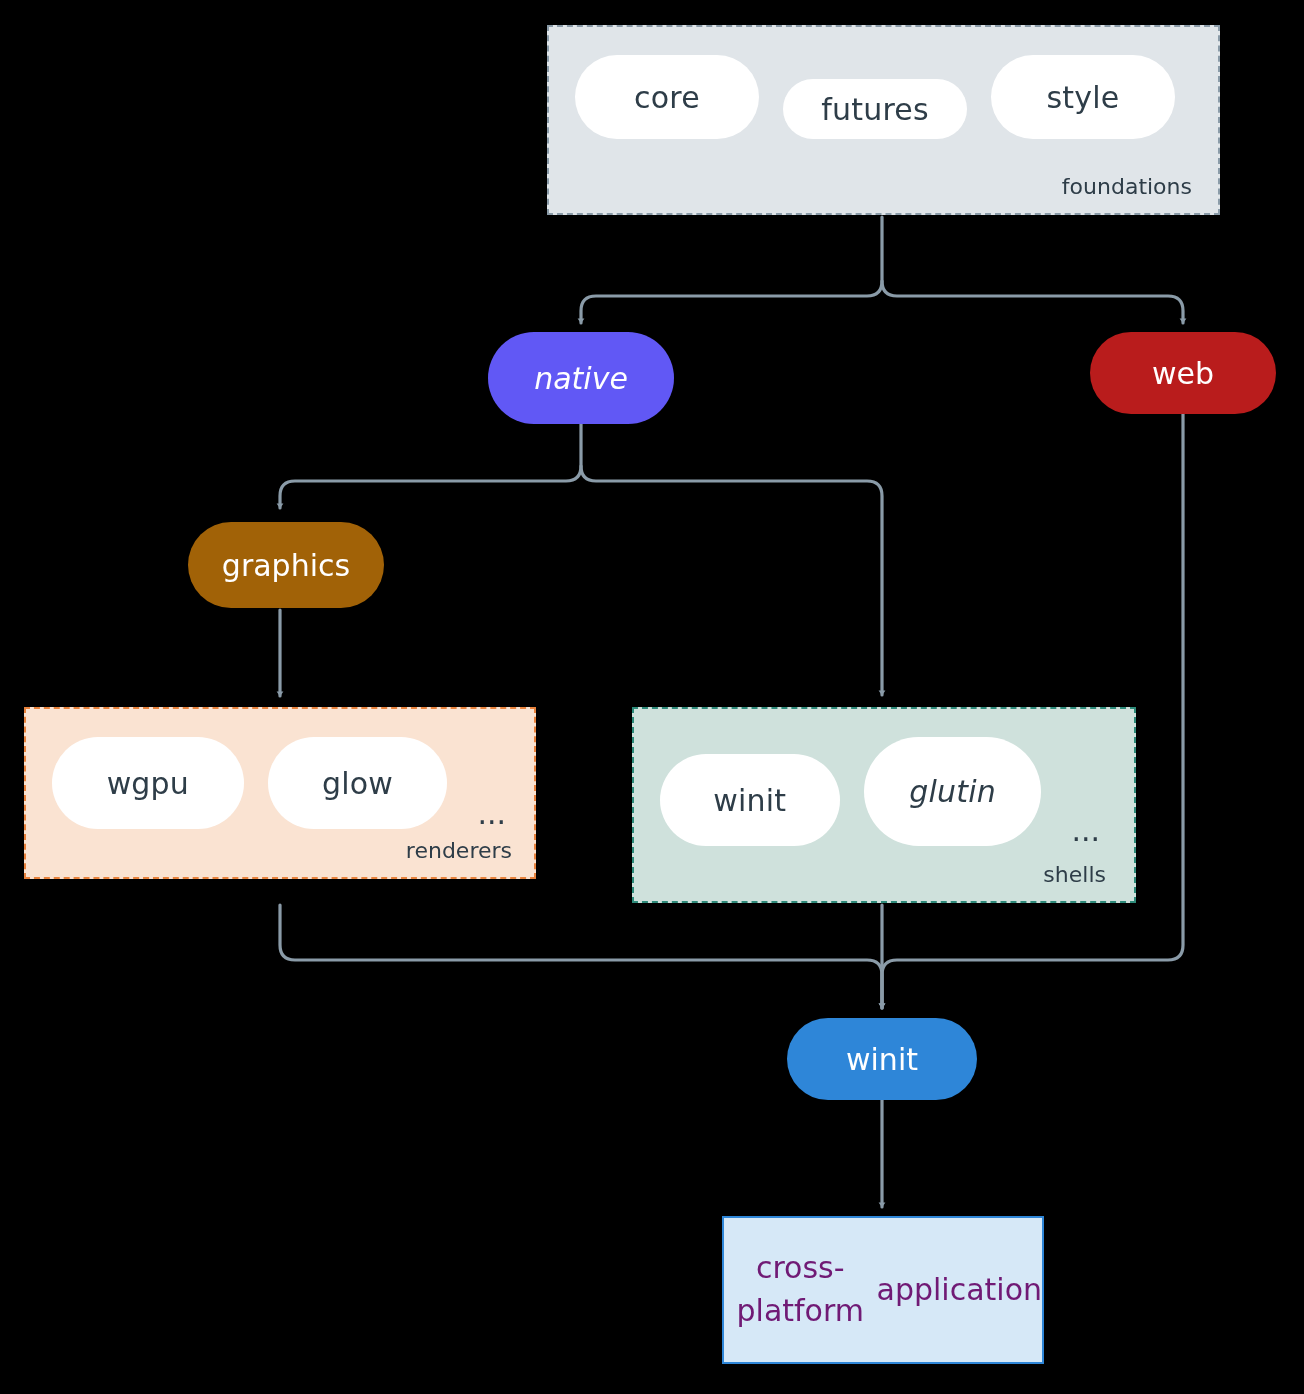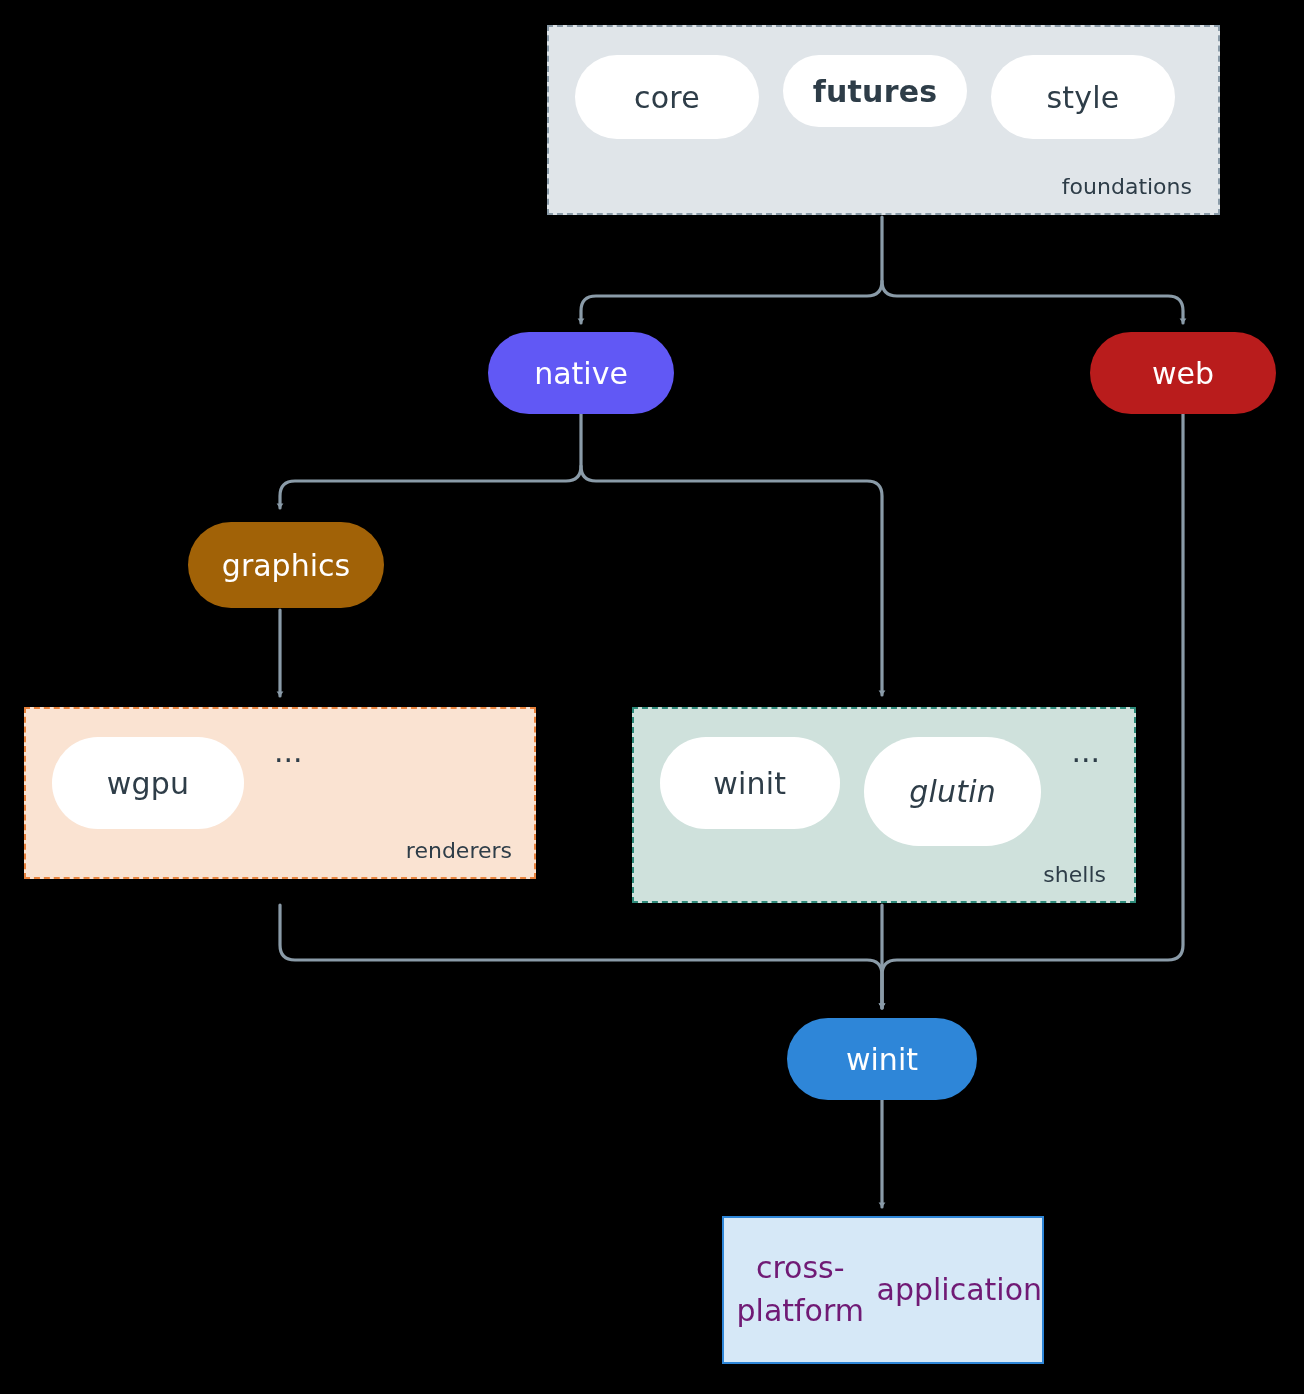--- a/index.html
+++ b/index.html
@@ -23,21 +23,21 @@
     pointer-events: none;
   }
   .group-box {
     position: absolute;
     box-sizing: border-box;
     display: flex;
     flex-direction: column;
   }
   .group-pills {
     display: flex;
-    align-items: flex-start;
+    align-items: flex-end;
   }
   .pill-white {
     background: #FFFFFF;
     color: #2E3D48;
     border-radius: 999px;
     display: flex;
     align-items: center;
     justify-content: center;
     font-size: 30px;
     letter-spacing: 0.2px;
@@ -105,56 +105,59 @@
       <path d="M 882 1100 L 882 1207" marker-end="url(#arrowhead)"></path>
     </g>
   </svg>
 
   <div class="group-box" style="left:547px; top:25px; width:673px; height:190px;
               background:#E0E5E9; border:2px dashed #8A9BA8; padding:28px 26px 14px 26px;">
     <div class="group-pills" style="gap:24px;">
       <div class="pill-white" style="width:184px; height:84px;">
         <span>core</span>
       </div>
-      <div class="pill-white" style="width:184px; height:72px;font-weight:bold;">
+      <div class="pill-white" style="width:184px; height:60px;">
         <span>futures</span>
       </div>
       <div class="pill-white" style="width:184px; height:84px;">
         <span>style</span>
       </div>
     </div>
     <div class="group-label" style="margin-top:auto;">foundations</div>
   </div>
 
   <div class="group-box" style="left:24px; top:707px; width:512px; height:172px;
               background:#FAE3D2; border:2px dashed #E8823C; padding:28px 22px 14px 26px;">
     <div class="group-pills" style="gap:24px;">
       <div class="pill-white" style="width:192px; height:92px;">
         <span>wgpu</span>
+      </div>
+      <div class="pill-white" style="width:180px; height:92px;">
+        <span>glow</span>
       </div>
       <div class="ellipsis">...</div>
     </div>
     <div class="group-label" style="margin-top:auto;">renderers</div>
   </div>
 
   <div class="group-box" style="left:632px; top:707px; width:504px; height:196px;
               background:#CFE1DC; border:2px dashed #2E8B7A; padding:28px 28px 14px 26px;">
     <div class="group-pills" style="gap:24px;">
       <div class="pill-white" style="width:188px; height:92px;">
         <span>winit</span>
       </div>
       <div class="pill-white" style="width:186px; height:109px;font-style:italic;">
         <span>glutin</span>
       </div>
       <div class="ellipsis">...</div>
     </div>
     <div class="group-label" style="margin-top:auto;">shells</div>
   </div>
 
-  <div class="node-pill" style="left:488px; top:332px; width:186px; height:82px; background:#6158F5;">
+  <div class="node-pill" style="left:488px; top:332px; width:186px; height:92px; background:#6158F5;font-style:italic;">
     <span>native</span>
   </div>
 
   <div class="node-pill" style="left:1090px; top:332px; width:186px; height:82px; background:#b91c1c;">
     <span>web</span>
   </div>
 
   <div class="node-pill" style="left:188px; top:522px; width:196px; height:86px; background:#a16207;">
     <span>graphics</span>
   </div>

